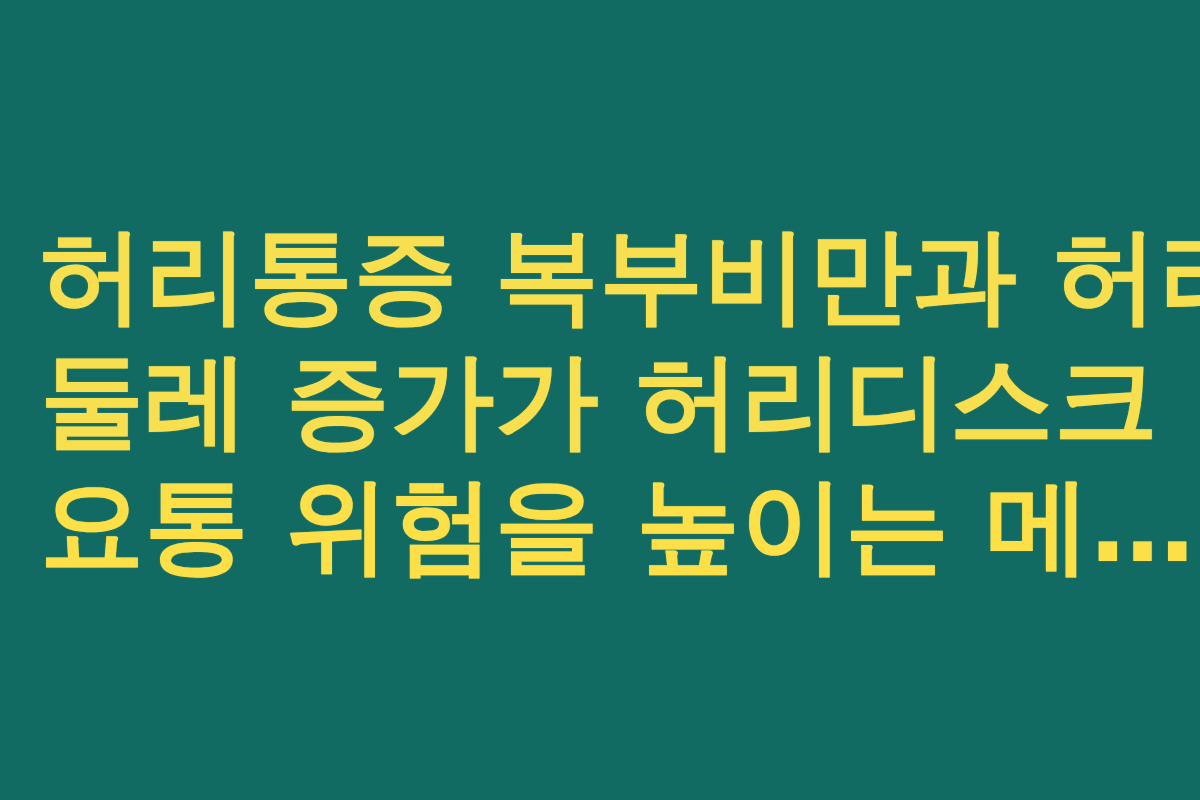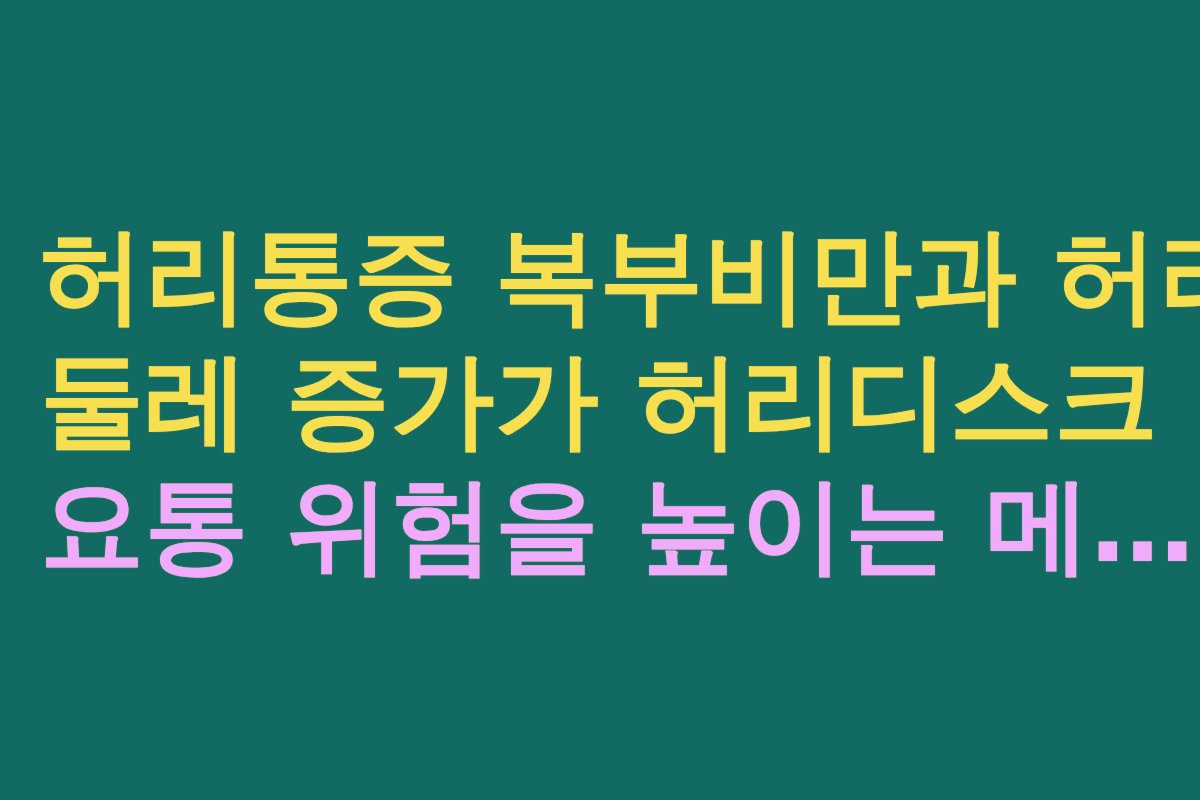--- a/index.html
+++ b/index.html
@@ -62,17 +62,17 @@
 <body>
 
 <div class="card" style="background: rgb(17, 107, 99);">
 
   <div class="headline">
 
     <span class="headline-line" style="color: rgb(247, 223, 79);">허리통증 복부비만과 허리</span>
 
     <span class="headline-line" style="color: rgb(247, 223, 79);">둘레 증가가 허리디스크 ·</span>
 
-    <span class="headline-line" style="color: #f0abfc;">요통 위험을 높이는 메…</span>
+    <span class="headline-line" style="color: #fde047;">요통 위험을 높이는 메…</span>
 
   </div>
 
 </div>
 
 </body></html>

